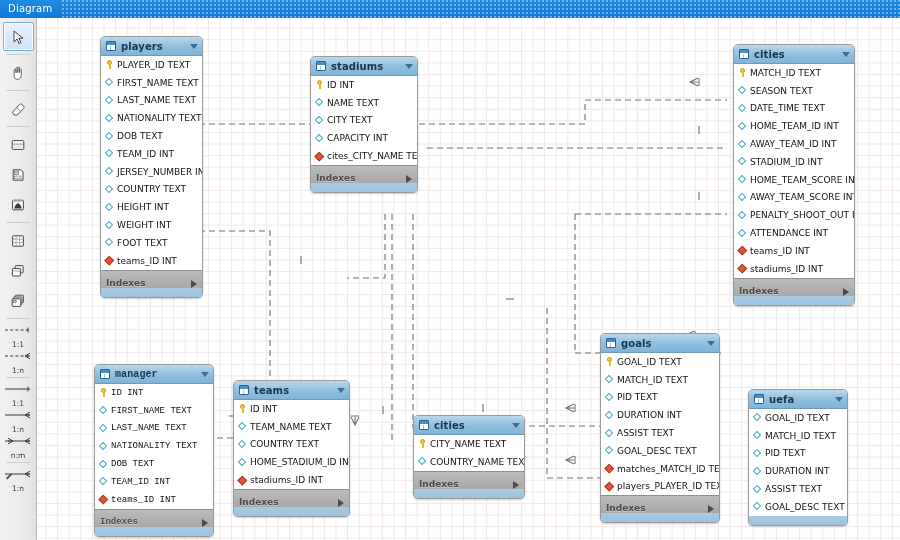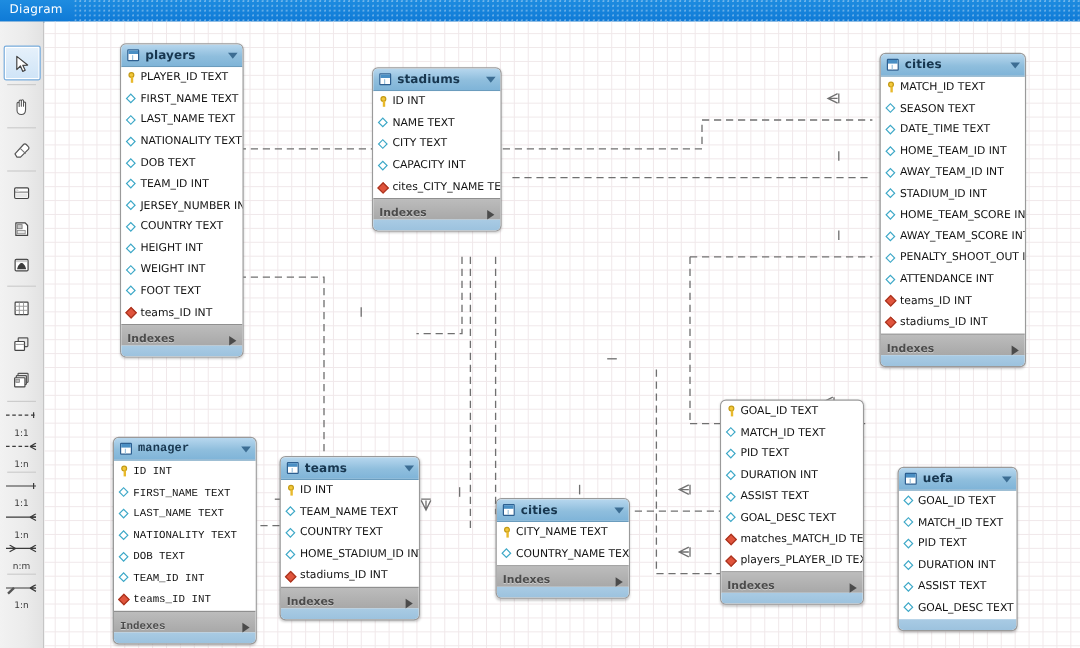--- a/index.html
+++ b/index.html
@@ -29,21 +29,21 @@
     background-size:4px 4px;
     opacity:.85;
   }
 
   
   #toolbar{
     position:absolute;left:0;top:18px;width:37px;height:522px;
     background:linear-gradient(90deg,#f2f2f2,#ebebeb 60%,#e2e2e2);
     border-right:1px solid #b9b9b9;
     box-sizing:border-box;
-    padding-top:20px;
+    padding-top:4px;
   }
   .tool{
     width:29px;height:27px;margin:0 auto 1px auto;
     display:flex;align-items:center;justify-content:center;
     border:1px solid transparent;border-radius:2px;
     position:relative;
   }
   .tool.sel{
     border:1px solid #7aaede;
     background:linear-gradient(#e6f1fb,#cfe4f7);
@@ -515,20 +515,25 @@
             <span>stadiums_ID INT</span>
           </div>
         </div>
         <div class="idx">
           <span class="lab">Indexes</span>
           <span class="arr"></span>
         </div>
         <div class="foot"></div>
       </div>
       <div class="tbl" style="left: 563px; top: 315px; width: 120px;">
+        <div class="hdr">
+          <span class="ticon"></span>
+          <span class="tname">goals</span>
+          <span class="caret"></span>
+        </div>
         <div class="cols">
           <div class="row">
             <span class="ic pk"></span>
             <span>GOAL_ID TEXT</span>
           </div>
           <div class="row">
             <span class="ic col"></span>
             <span>MATCH_ID TEXT</span>
           </div>
           <div class="row">

